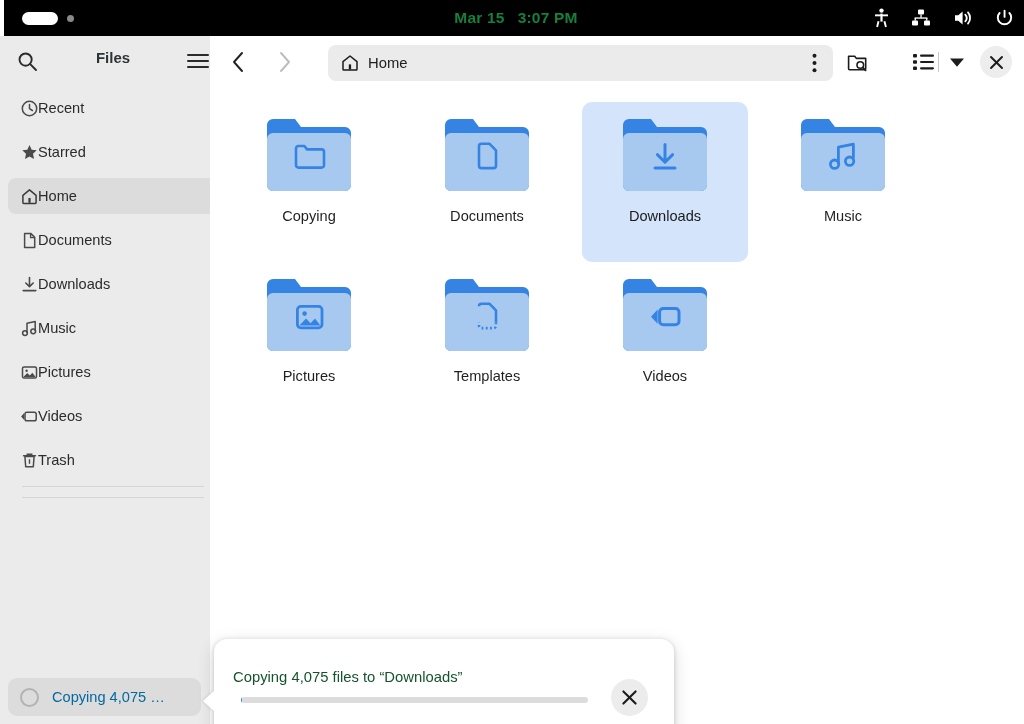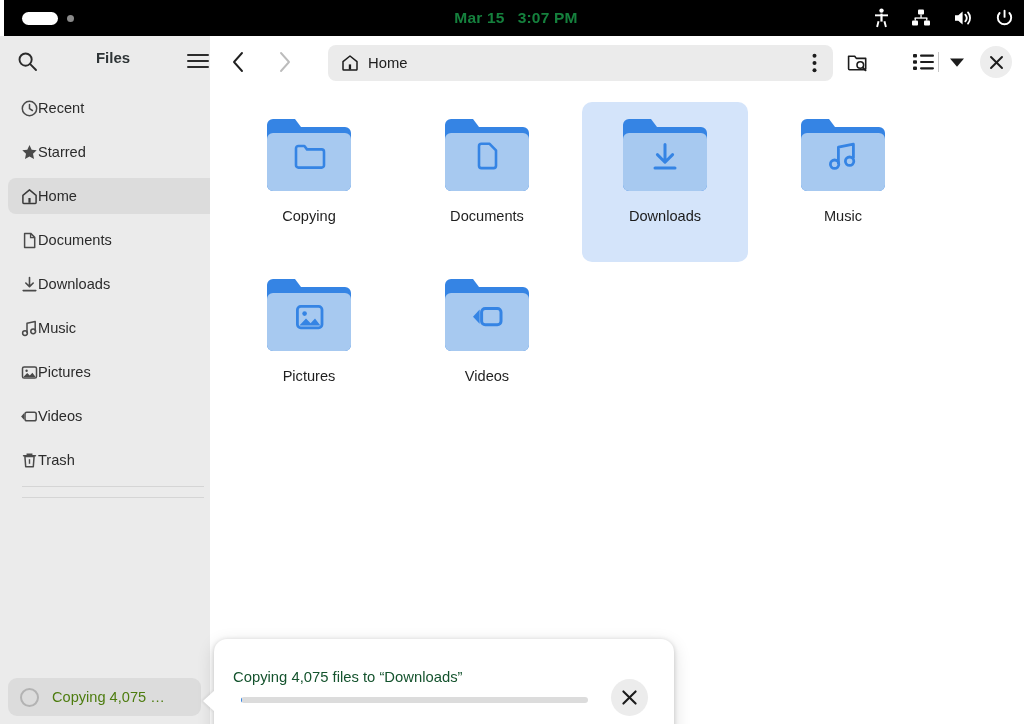--- a/index.html
+++ b/index.html
@@ -54,21 +54,21 @@
   .sb-item .lbl{ line-height:1; }
   .sb-item.selected{ background:#dcdcdc; }
   .sb-icon{ width:18px; height:18px; display:flex; align-items:center; justify-content:center; flex:0 0 18px; }
   .sb-sep{ height:1px; background:#d5d5d5; margin:8px 14px 10px 14px; }
   .sb-eject{ position:absolute; right:10px; top:9px; width:18px; height:18px; display:flex; align-items:center; justify-content:center; }
 
   .sb-progress{
     position:absolute; left:8px; bottom:8px; width:193px; height:38px;
     background:#dcdcdc; border-radius:9px;
     display:flex; align-items:center; gap:13px; padding:0 12px;
-    font-size:14.6px; color:#4d7c0f;
+    font-size:14.6px; color:#0369a1;
   }
   .spinner{ width:19px; height:19px; border-radius:50%; border:2px solid #b3b3b3; flex:0 0 19px; }
 
   
   .content{ position:absolute; left:210px; top:0; right:0; height:688px; background:#ffffff; }
 
   .toolbar{ height:52px; position:relative; }
   .nav-btn{
     position:absolute; top:11px; width:30px; height:30px;
     display:flex; align-items:center; justify-content:center;
@@ -458,20 +458,33 @@
                 <rect x="1.4" y="1.4" width="24.6" height="21.4" rx="3.4" stroke="#3584e4" stroke-width="2.8" fill="none"></rect>
                 <circle cx="8.6" cy="8.6" r="2.3" fill="#3584e4"></circle>
                 <path d="M3.4 20.6l6.6-7.2 4.6 4.8 4.4-4.8 5.4 7.2z" fill="#3584e4"></path>
               </g>
             </svg>
           </div>
           <div class="fname">Pictures</div>
         </div>
 
 
+        <div class="cell">
+          <div class="folder">
+            <svg width="96" height="88" viewBox="0 0 96 88">
+              <path d="M6 14a6 6 0 0 1 6-6h22l6 8h44a6 6 0 0 1 6 6v52a6 6 0 0 1-6 6H12a6 6 0 0 1-6-6z" fill="#3584e4"></path>
+              <path d="M6 28a6 6 0 0 1 6-6h72a6 6 0 0 1 6 6v46a6 6 0 0 1-6 6H12a6 6 0 0 1-6-6z" fill="#a7c9f0"></path>
+              <g transform="translate(38,32)">
+                <path d="M2 3.2A2.4 2.4 0 0 1 4.4.8h8.2L19 7.3v12.2" stroke="#3584e4" stroke-width="2.6" fill="none" stroke-linejoin="round"></path>
+                <path d="M19 19.5v3.2a2.4 2.4 0 0 1-2.4 2.4H4.4A2.4 2.4 0 0 1 2 22.7V19.5" stroke="#3584e4" stroke-width="2.6" fill="none" stroke-dasharray="1.8 2.4" stroke-linejoin="round"></path>
+              </g>
+            </svg>
+          </div>
+          <div class="fname">Templates</div>
+        </div>
 
         <div class="cell">
           <div class="folder">
             <svg width="96" height="88" viewBox="0 0 96 88">
               <path d="M6 14a6 6 0 0 1 6-6h22l6 8h44a6 6 0 0 1 6 6v52a6 6 0 0 1-6 6H12a6 6 0 0 1-6-6z" fill="#3584e4"></path>
               <path d="M6 28a6 6 0 0 1 6-6h72a6 6 0 0 1 6 6v46a6 6 0 0 1-6 6H12a6 6 0 0 1-6-6z" fill="#a7c9f0"></path>
               <g transform="translate(33,36)">
                 <rect x="9.6" y="1.4" width="19.4" height="16.4" rx="3.6" stroke="#3584e4" stroke-width="3" fill="none"></rect>
                 <path d="M7.6 2.6v14.2L1 9.7z" fill="#3584e4"></path>
               </g>

